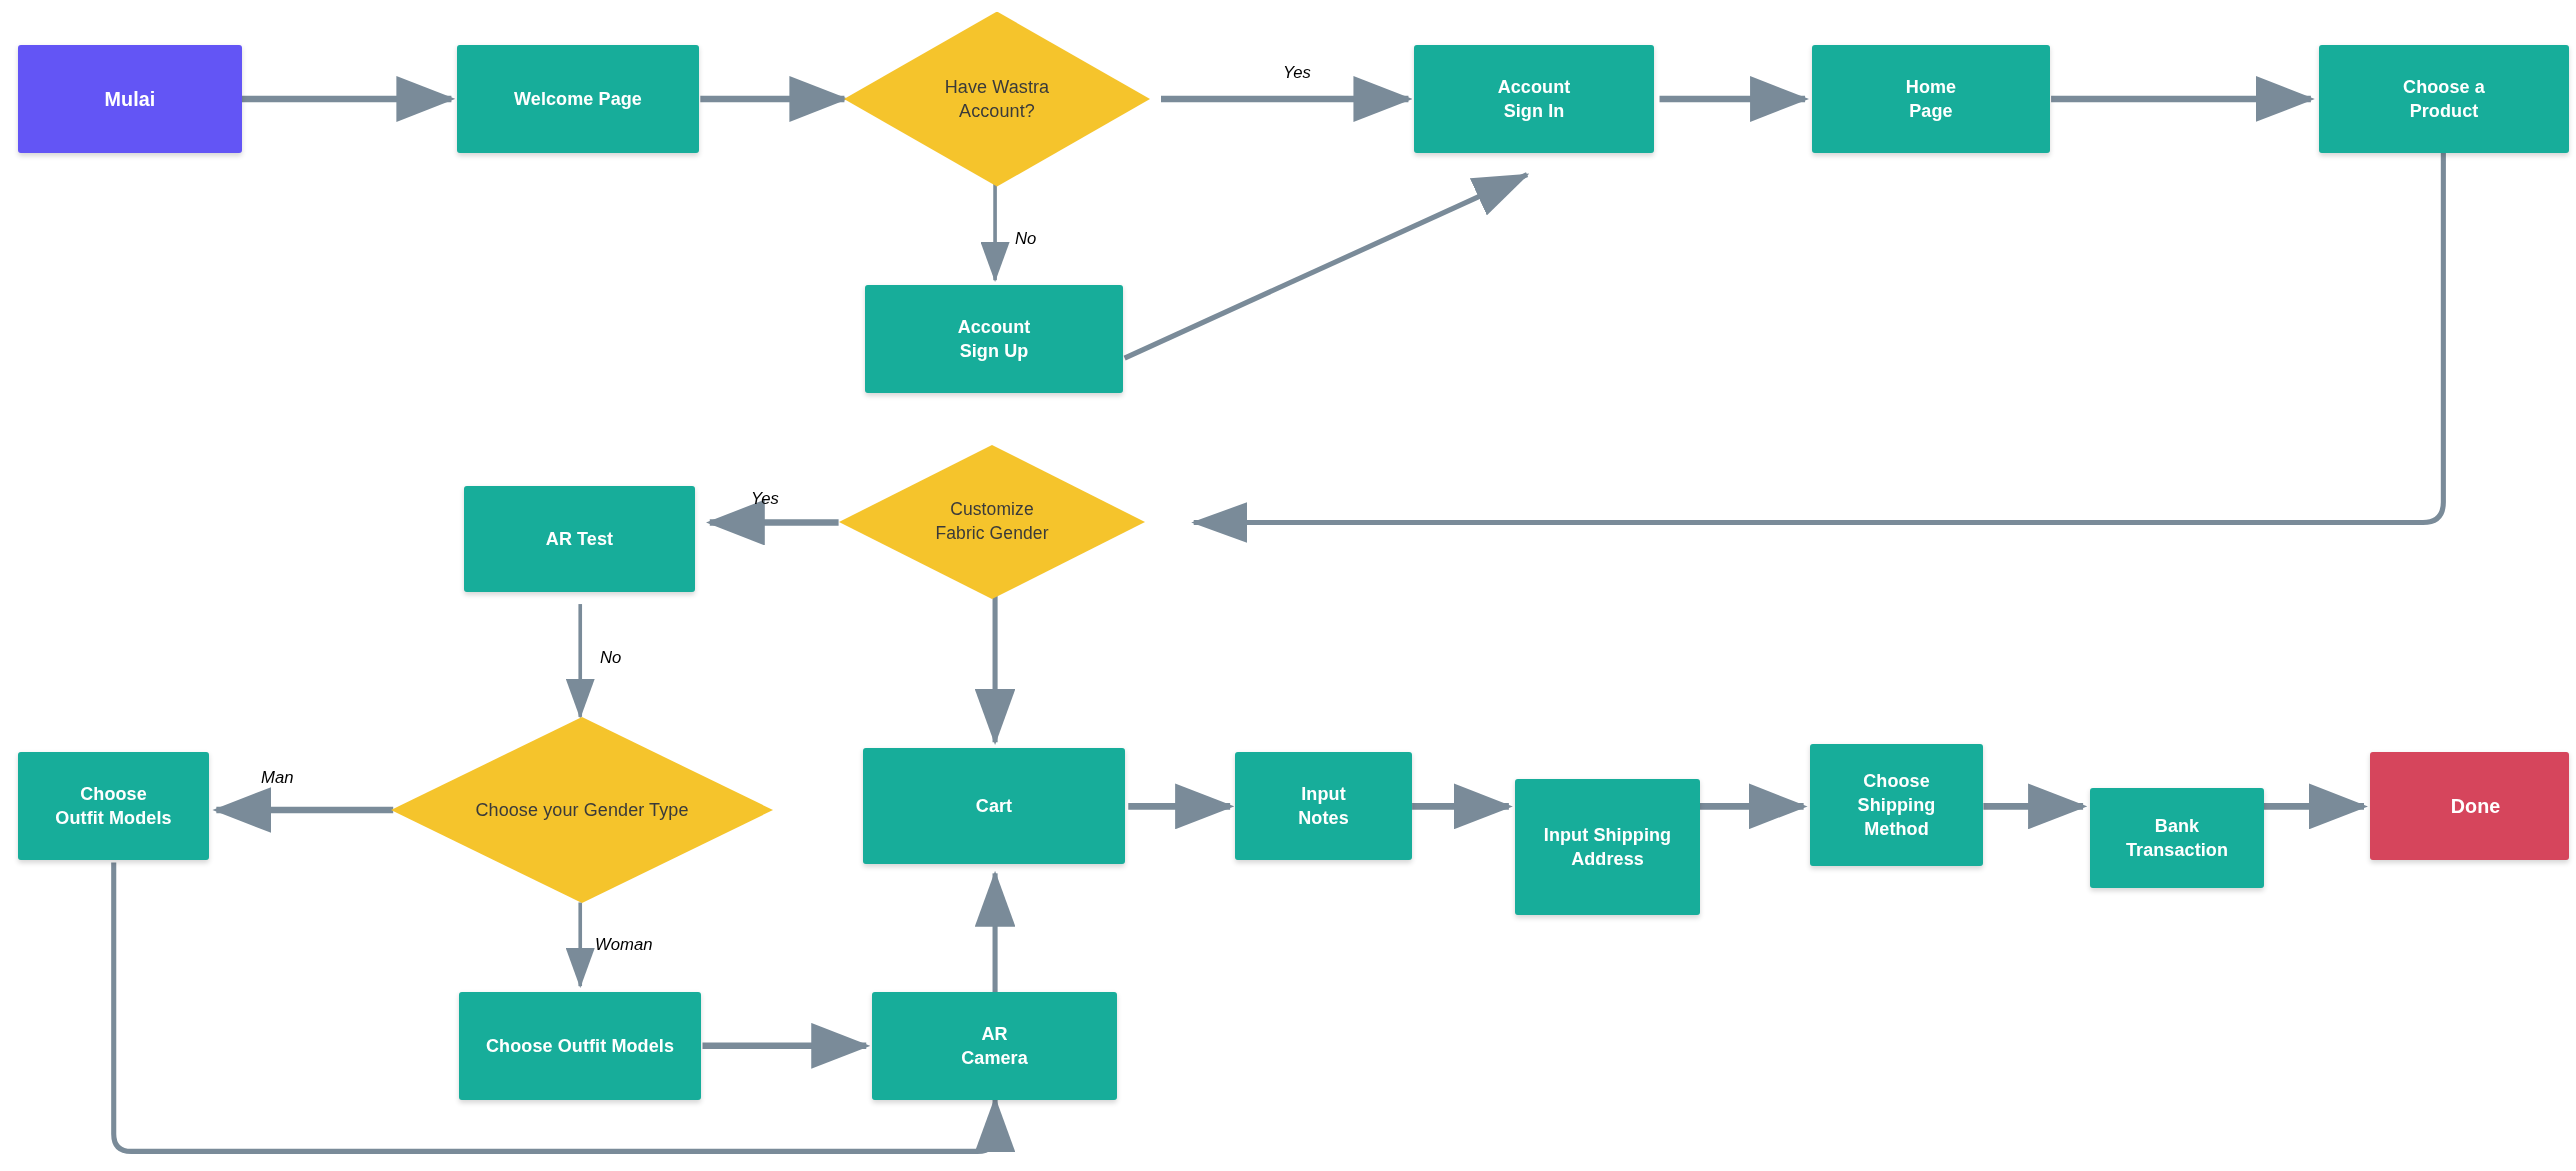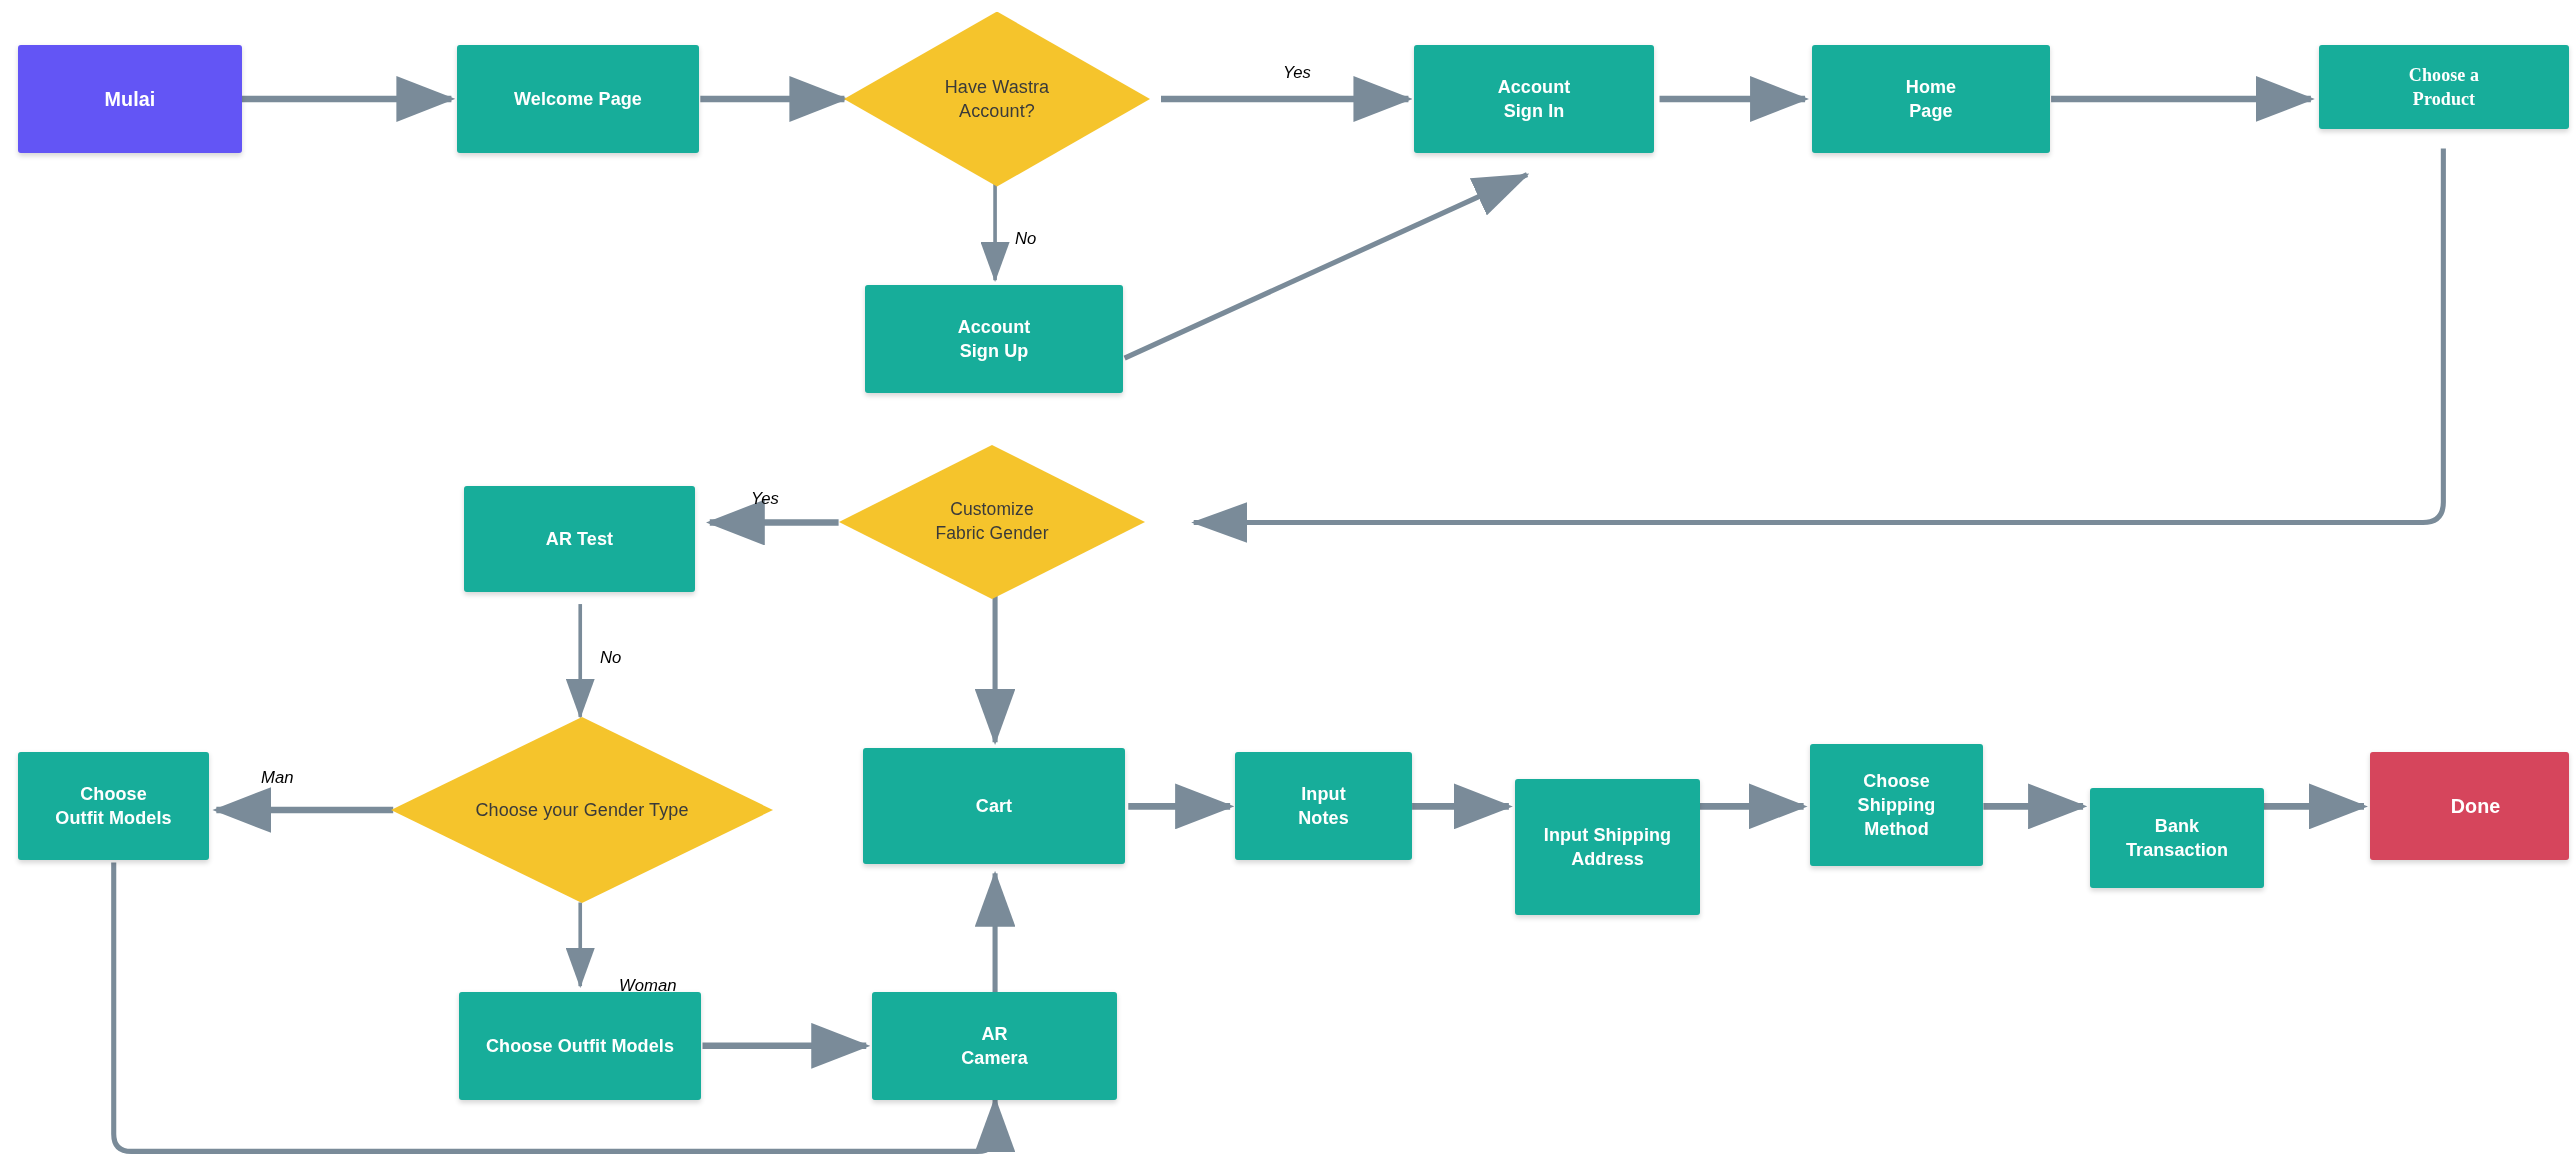--- a/index.html
+++ b/index.html
@@ -160,21 +160,21 @@
   <div class="node rect process" style="left:1414px; top:45px; width:240px; height:108px; font-size:18px;">
     <span class="label">Account
 Sign In</span>
   </div>
 
   <div class="node rect process" style="left:1812px; top:45px; width:238px; height:108px; font-size:18px;">
     <span class="label">Home
 Page</span>
   </div>
 
-  <div class="node rect process" style="left:2319px; top:45px; width:250px; height:84px; font-size:18px;font-family:Liberation Serif, serif;">
+  <div class="node rect process" style="left:2319px; top:45px; width:250px; height:108px; font-size:18px;">
     <span class="label">Choose a
 Product</span>
   </div>
 
   <div class="node rect process" style="left:865px; top:285px; width:258px; height:108px; font-size:18px;">
     <span class="label">Account
 Sign Up</span>
   </div>
 
   <div class="node diamond" style="left:839px; top:445px; width:306px; height:154px; font-size:17.5px;">
@@ -238,16 +238,16 @@
   <div class="edge-label" style="left:1283px; top:63px;">Yes</div>
 
   <div class="edge-label" style="left:1015px; top:229px;">No</div>
 
   <div class="edge-label" style="left:751px; top:489px;">Yes</div>
 
   <div class="edge-label" style="left:600px; top:648px;">No</div>
 
   <div class="edge-label" style="left:261px; top:768px;">Man</div>
 
-  <div class="edge-label" style="left:619px; top:935px;margin-top:41px;">Woman</div>
+  <div class="edge-label" style="left:595px; top:935px;">Woman</div>
 
 </div>
 
 
 </body></html>

